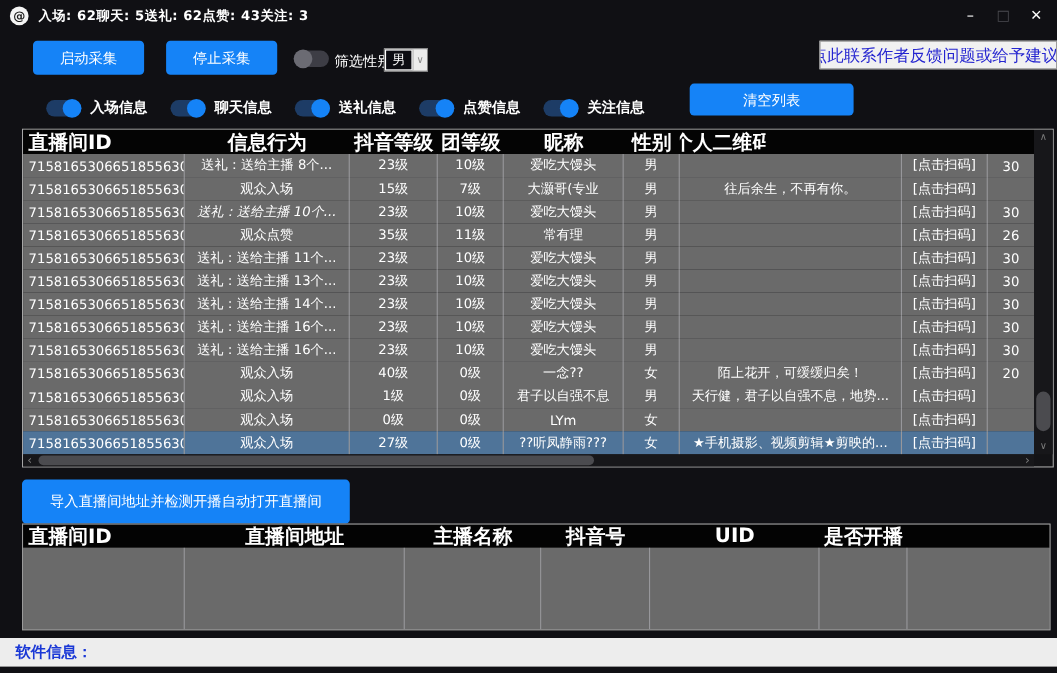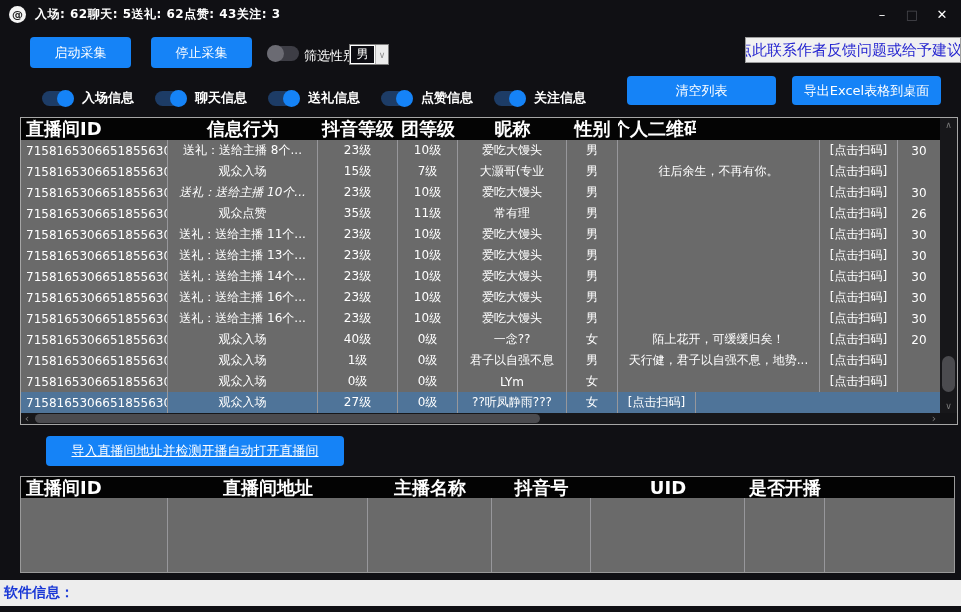--- a/index.html
+++ b/index.html
@@ -23,21 +23,21 @@
   .win-btn.max { color:#4c4c52; }
 
   
   .btn-blue { position:absolute; background:#1583f7; color:#fff; border:none; border-radius:4px;
     font-size:13px; font-family:inherit; display:flex; align-items:center; justify-content:center; }
 
   #btn-start { left:30px; top:37px; width:101px; height:31px; }
   #btn-stop  { left:151px; top:37px; width:101px; height:31px; }
   #btn-clear { left:627px; top:76px; width:149px; height:29px; }
   #btn-export{ left:792px; top:76px; width:149px; height:29px; }
-  #btn-import{ left:46px;  top:436px; width:298px; height:30px;text-decoration:underline; }
+  #btn-import{ left:20px;  top:436px; width:298px; height:40px; }
 
   
   .toggle { width:32px; height:15px; border-radius:8px; background:#1d3c66; position:relative; flex:0 0 auto; }
   .toggle .knob { position:absolute; width:17px; height:17px; border-radius:50%; background:#1583f7; top:-1px; right:0px; }
   .toggle.off { background:#3d3d45; }
   .toggle.off .knob { background:#6b6b73; right:auto; left:0px; }
 
   #gender-toggle { position:absolute; left:267px; top:46px; }
   #gender-label  { position:absolute; left:304px; top:47px; color:#fff; font-size:13px; }
 
@@ -87,21 +87,21 @@
   
   .bottom-table { position:absolute; left:20px; top:476px; width:935px; height:97px;
     border:1px solid #9a9a9a; background:#6a6a6a; }
   .bt-header { display:flex; height:21px; background:#030303; }
   .bt-body { display:flex; height:74px; background:#6a6a6a; }
   .bt-body .cell { border-right:1px solid #97979b; height:100%; }
   .bt-body .cell:last-child { border-right:none; }
 
   
   .statusbar { position:absolute; left:0; top:580px; width:961px; height:26px; background:#ededed;
-    display:flex; align-items:center; }
+    display:flex; align-items:center;padding-left:10px; }
   .status-label { color:#1a38d6; font-size:14px; font-weight:bold; padding:0 3px 0 4px; }
   .status-box { flex:1; height:22px; margin-right:4px; border:1px solid #8a8a8a;
     display:flex; align-items:center; padding-left:4px; color:#1a38d6; font-size:14px; font-weight:bold; }
 </style>
 </head>
 <body>
 
 <div class="stage">
 
   <div class="titlebar">
@@ -155,21 +155,20 @@
     </div>
     <div class="toggle-item">
       <div class="toggle">
           <span class="knob"></span>
         </div>
       <span class="tlabel">关注信息</span>
     </div>
   </div>
 
   <button id="btn-clear" class="btn-blue">清空列表</button>
-  <button id="btn-export" class="btn-blue">导出Excel表格到桌面</button>
 
   <div class="main-table">
     <div class="mt-header" id="mt-header">
         <div class="cell h left" style="width: 147px;">直播间ID</div>
         <div class="cell h" style="width: 150px;">信息行为</div>
         <div class="cell h" style="width: 80px;">抖音等级</div>
         <div class="cell h" style="width: 60px;">团等级</div>
         <div class="cell h" style="width: 109px;">昵称</div>
         <div class="cell h" style="width: 51px;">性别</div>
         <div class="cell h" style="width: 78px;">个人二维码</div>
@@ -308,20 +307,21 @@
           <div class="cell" style="width: 78px;">[点击扫码]</div>
           <div class="cell" style="width: 42px;"></div>
         </div>
         <div class="trow selected">
           <div class="cell left" style="width: 147px;">7158165306651855630</div>
           <div class="cell" style="width: 150px;">观众入场</div>
           <div class="cell" style="width: 80px;">27级</div>
           <div class="cell" style="width: 60px;">0级</div>
           <div class="cell" style="width: 109px;">??听凤静雨???</div>
           <div class="cell" style="width: 51px;">女</div>
+          <div class="cell" style="width: 202px;">★手机摄影、视频剪辑★剪映的...</div>
           <div class="cell" style="width: 78px;">[点击扫码]</div>
           <div class="cell" style="width: 42px;"></div>
         </div>
       </div>
     <div class="vscroll">
       <div class="arrow up">∧</div>
       <div class="thumb"></div>
       <div class="arrow down">∨</div>
     </div>
     <div class="hscroll">

